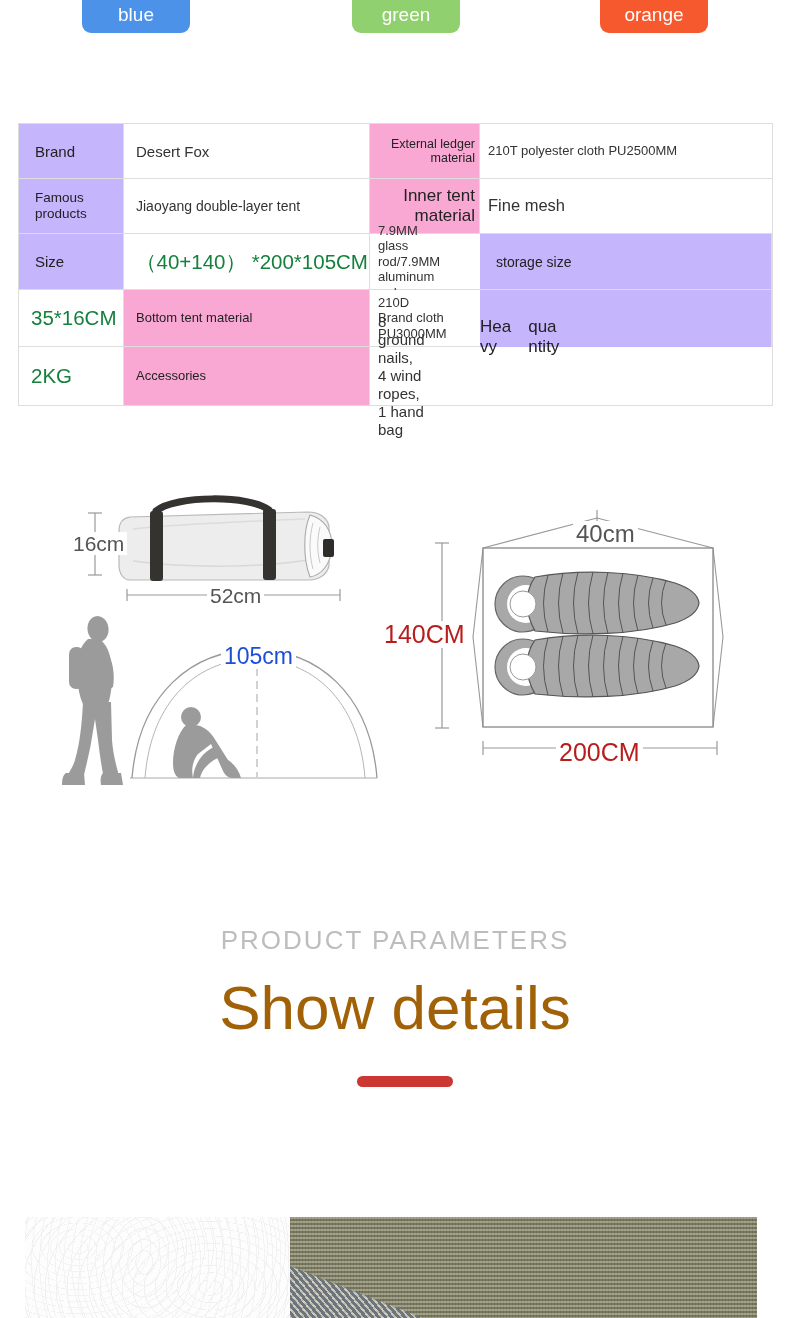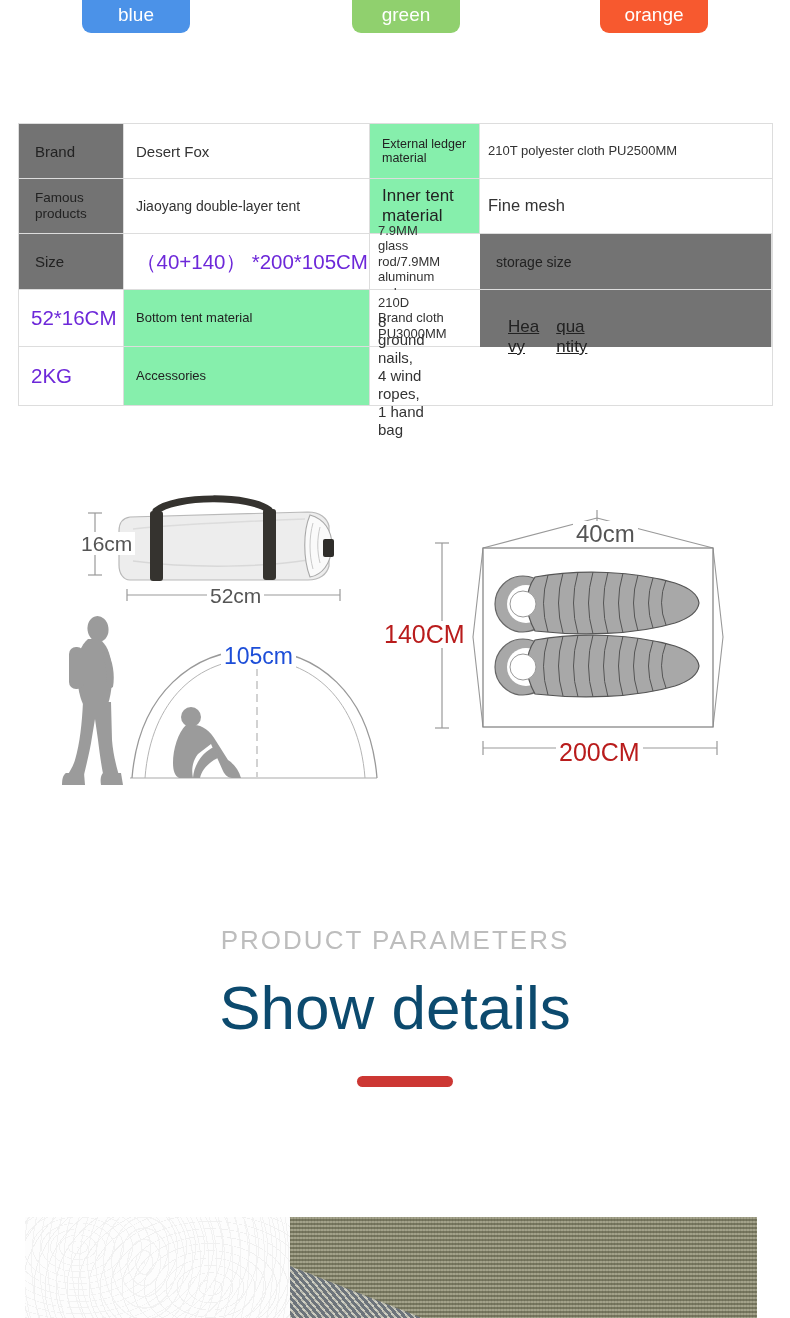--- a/index.html
+++ b/index.html
@@ -13,43 +13,43 @@
 
   
   .spec-table{position:absolute;left:18px;top:123px;width:755px;height:283px;
     display:grid;grid-template-columns:105px 246px 110px 292px;
     grid-template-rows:55px 55px 56px 57px 58px;
     border:1px solid #ddd;box-sizing:border-box;}
   .cell{border-right:1px solid #ddd;border-bottom:1px solid #ddd;
     display:flex;align-items:center;box-sizing:border-box;color:#222;}
   .cell.c4{border-right:none;}
   .cell.r5{border-bottom:none;}
-  .lab{background:#737373;padding-left:16px;align-items:center;}
-  .lab2{background:#86efac;padding-left:12px;padding-right:4px;line-height:1.15;}
+  .lab{background:#c4b5fd;padding-left:16px;align-items:center;}
+  .lab2{background:#f9a8d4;padding-left:12px;padding-right:4px;line-height:1.15;text-align:right;}
   .val{background:#fff;padding-left:12px;color:#333;}
   .val2{background:#fff;padding-left:8px;padding-right:60px;color:#333;line-height:1.2;}
   .fs12{font-size:12.5px;} .fs13{font-size:13px;} .fs135{font-size:13.5px;line-height:1.2;}
   .fs14{font-size:14px;} .fs145{font-size:13px;} .fs15{font-size:15px;}
   .fs165{font-size:16.5px;} .fs17{font-size:17px;} .fs18{font-size:18.5px;}
-  .big{font-size:20.5px;color:#6d28d9;}
+  .big{font-size:20.5px;color:#15803d;}
   .heavy-cell{position:relative;overflow:visible;}
-  .heavy-inner{position:absolute;left:28px;bottom:-10px;display:flex;gap:17px;
-    font-size:17px;line-height:1.18;color:#222;text-decoration:underline;}
+  .heavy-inner{position:absolute;left:0;bottom:-10px;display:flex;gap:17px;
+    font-size:17px;line-height:1.18;color:#222;}
   .heavy-word{white-space:pre-line;}
 
   
   .dia{position:absolute;}
   .dim{position:absolute;background:#fff;line-height:1;padding:1px 3px;z-index:5;color:#555;}
   .dimdark{color:#b91c1c;}
 
   
   .sub-title{position:absolute;left:0;top:925px;width:790px;text-align:center;
     font-size:26px;letter-spacing:2px;color:#bdbdbd;}
   .main-title{position:absolute;left:0;top:972px;width:790px;text-align:center;
-    font-size:62px;font-weight:500;color:#0c4a6e;}
+    font-size:62px;font-weight:500;color:#a16207;}
   .accent-bar{position:absolute;left:357px;top:1076px;width:96px;height:11px;border-radius:6px;}
 
   
   .topo-img{position:absolute;left:25px;top:1217px;width:265px;height:101px;background:#fdfdfd;
     background-image:
       repeating-radial-gradient(ellipse 120px 80px at 20% 30%, #f2f2f2 0 1px, transparent 1px 9px),
       repeating-radial-gradient(ellipse 150px 100px at 70% 70%, #f0f0f0 0 1px, transparent 1px 11px),
       repeating-radial-gradient(ellipse 100px 140px at 45% 45%, #f3f3f3 0 1px, transparent 1px 8px);}
   .fabric-img{position:absolute;left:290px;top:1217px;width:467px;height:101px;
     background:
@@ -105,21 +105,21 @@
         <span>（40+140） *200*105CM</span>
       </div>
     <div class="cell c4 val2 fs145">
         <span>7.9MM glass rod/7.9MM aluminum rod</span>
       </div>
 
     <div class="cell c1 lab fs14">
         <span>storage size</span>
       </div>
     <div class="cell c2 val big">
-        <span>52*16CM</span>
+        <span>35*16CM</span>
       </div>
     <div class="cell c3 lab2 fs145">
         <span>Bottom tent material</span>
       </div>
     <div class="cell c4 val2 fs145">
         <span>210D Brand cloth PU3000MM</span>
       </div>
 
     <div class="cell c1 r5 lab heavy-cell">
       <div class="heavy-inner">
@@ -219,21 +219,21 @@
         <line x1="57" y1="36" x2="57" y2="221"></line>
         <line x1="50" y1="221" x2="64" y2="221"></line>
     </g>
     <g stroke="#999" stroke-width="1.2">
       <line x1="98" y1="234" x2="98" y2="248"></line>
         <line x1="98" y1="241" x2="332" y2="241"></line>
         <line x1="332" y1="234" x2="332" y2="248"></line>
     </g>
   </svg>
 
-  <div class="dim" style="left:78px;top:532px;font-size:21px">16cm</div>
+  <div class="dim" style="left:70px;top:532px;font-size:21px">16cm</div>
   <div class="dim" style="left:207px;top:584px;font-size:21px">52cm</div>
   <div class="dim" style="left:221px;top:644px;font-size:23px;color:#1d4ed8">105cm</div>
   <div class="dim" style="left:573px;top:521px;font-size:24px">40cm</div>
   <div class="dim dimdark" style="left:381px;top:621px;font-size:25px">140CM</div>
   <div class="dim dimdark" style="left:556px;top:739px;font-size:25px">200CM</div>
 
   <div class="sub-title">PRODUCT PARAMETERS</div>
   <div class="main-title">Show details</div>
   <div class="accent-bar" style="background: rgb(204, 55, 51);"></div>
 

